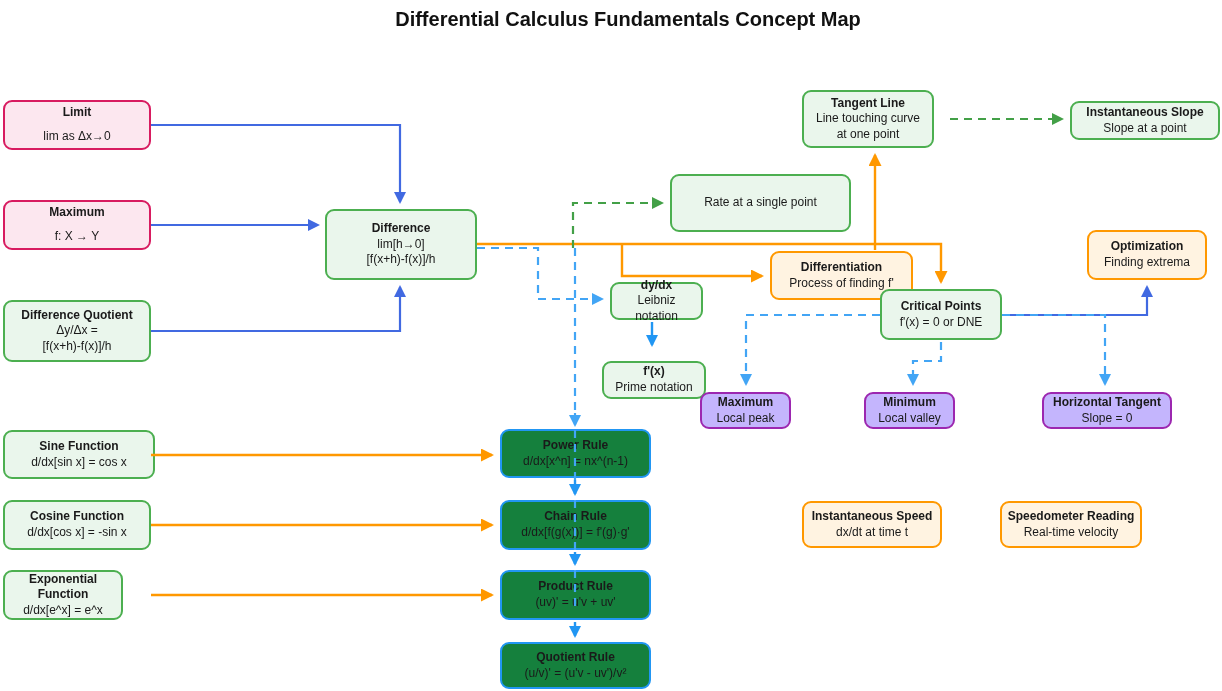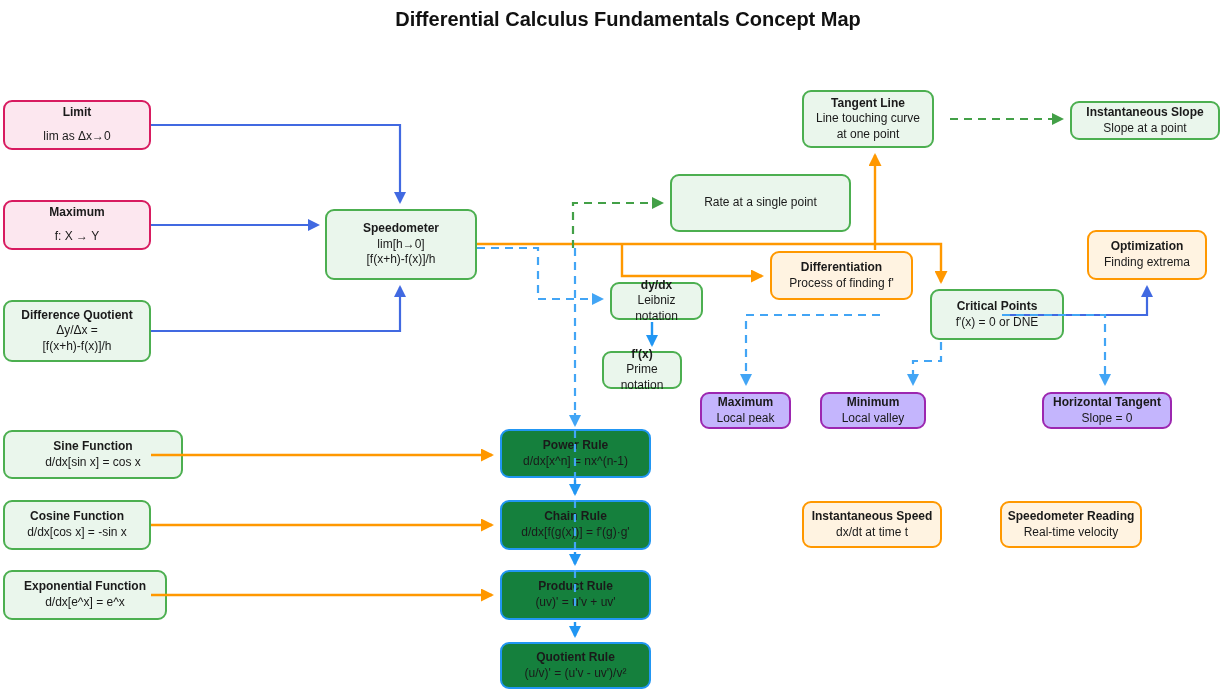--- a/index.html
+++ b/index.html
@@ -31,21 +31,21 @@
 <div class="node pink" style="left:3px;top:200px;width:148px;height:50px">
   <div class="nt">Maximum</div>
   <div class="ns">f: X → Y</div>
 </div>
 <div class="node green" style="left:3px;top:300px;width:148px;height:62px">
   <div class="nt">Difference Quotient</div>
   <div class="ns">Δy/Δx =
 [f(x+h)-f(x)]/h</div>
 </div>
 <div class="node green" style="left:325px;top:209px;width:152px;height:71px">
-  <div class="nt">Speedometer</div>
+  <div class="nt">Difference</div>
   <div class="ns">lim[h→0]
 [f(x+h)-f(x)]/h</div>
 </div>
 <div class="node green" style="left:802px;top:90px;width:132px;height:58px">
   <div class="nt">Tangent Line</div>
   <div class="ns">Line touching curve
 at one point</div>
 </div>
 <div class="node green" style="left:1070px;top:101px;width:150px;height:39px">
   <div class="nt">Instantaneous Slope</div>
@@ -55,53 +55,53 @@
   <div class="ns">Rate at a single point</div>
 </div>
 <div class="node orange" style="left:770px;top:251px;width:143px;height:49px">
   <div class="nt">Differentiation</div>
   <div class="ns">Process of finding f'</div>
 </div>
 <div class="node green" style="left:610px;top:282px;width:93px;height:38px">
   <div class="nt">dy/dx</div>
   <div class="ns">Leibniz notation</div>
 </div>
-<div class="node green" style="left:602px;top:351px;width:80px;height:38px">
+<div class="node green" style="left:602px;top:361px;width:104px;height:38px">
   <div class="nt">f'(x)</div>
   <div class="ns">Prime notation</div>
 </div>
-<div class="node green" style="left:930px;top:289px;width:134px;height:51px">
+<div class="node green" style="left:880px;top:289px;width:122px;height:51px">
   <div class="nt">Critical Points</div>
   <div class="ns">f'(x) = 0 or DNE</div>
 </div>
 <div class="node orange" style="left:1087px;top:230px;width:120px;height:50px">
   <div class="nt">Optimization</div>
   <div class="ns">Finding extrema</div>
 </div>
 <div class="node purple" style="left:700px;top:392px;width:91px;height:37px">
   <div class="nt">Maximum</div>
   <div class="ns">Local peak</div>
 </div>
-<div class="node purple" style="left:820px;top:392px;width:106px;height:37px">
+<div class="node purple" style="left:864px;top:392px;width:91px;height:37px">
   <div class="nt">Minimum</div>
   <div class="ns">Local valley</div>
 </div>
 <div class="node purple" style="left:1042px;top:392px;width:130px;height:37px">
   <div class="nt">Horizontal Tangent</div>
   <div class="ns">Slope = 0</div>
 </div>
-<div class="node green" style="left:3px;top:430px;width:180px;height:49px">
+<div class="node green" style="left:3px;top:430px;width:152px;height:49px">
   <div class="nt">Sine Function</div>
   <div class="ns">d/dx[sin x] = cos x</div>
 </div>
 <div class="node green" style="left:3px;top:500px;width:148px;height:50px">
   <div class="nt">Cosine Function</div>
   <div class="ns">d/dx[cos x] = -sin x</div>
 </div>
-<div class="node green" style="left:3px;top:570px;width:164px;height:50px">
+<div class="node green" style="left:3px;top:570px;width:120px;height:50px">
   <div class="nt">Exponential Function</div>
   <div class="ns">d/dx[e^x] = e^x</div>
 </div>
 <div class="node blue" style="left:500px;top:429px;width:151px;height:49px">
   <div class="nt">Power Rule</div>
   <div class="ns">d/dx[x^n] = nx^(n-1)</div>
 </div>
 <div class="node blue" style="left:500px;top:500px;width:151px;height:50px">
   <div class="nt">Chain Rule</div>
   <div class="ns">d/dx[f(g(x))] = f'(g)·g'</div>

